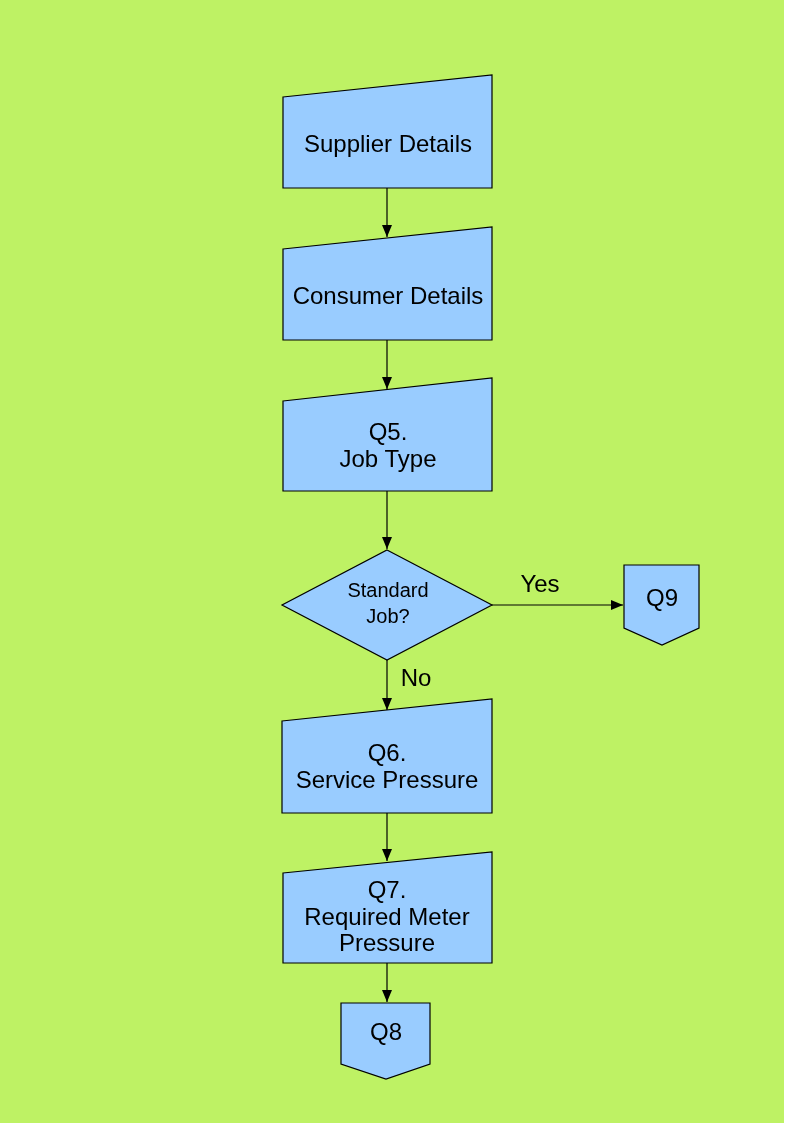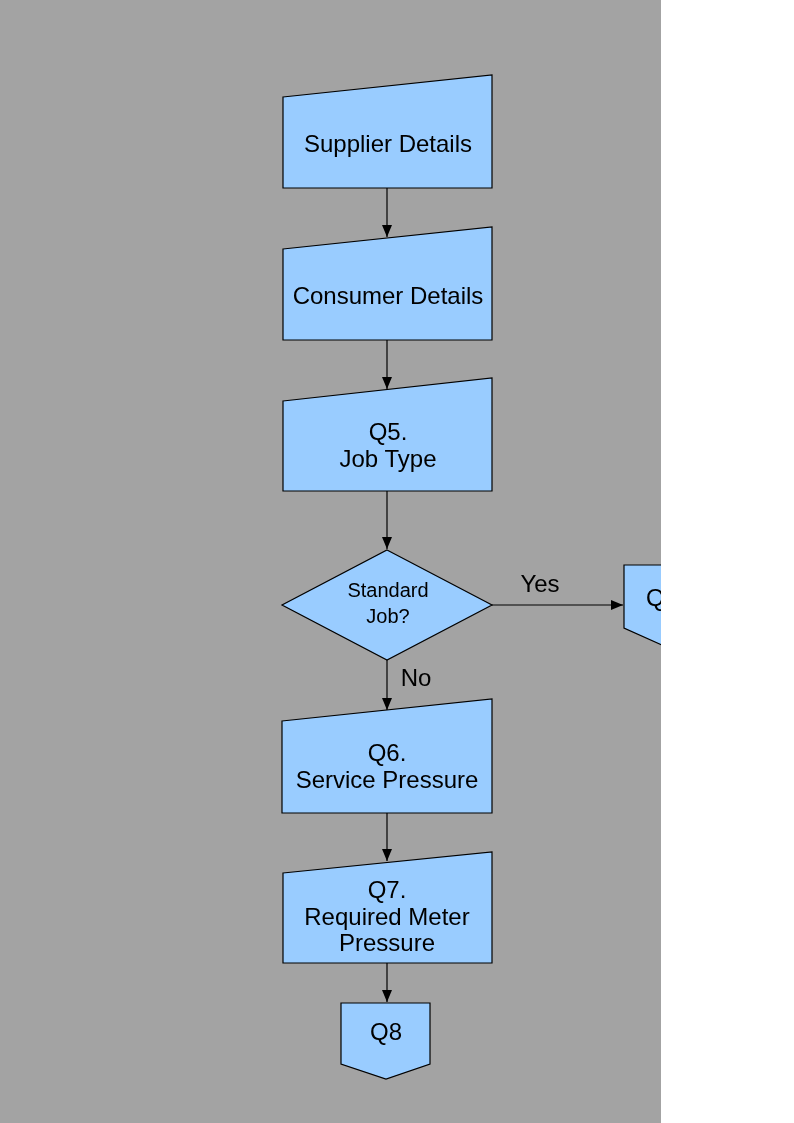--- a/index.html
+++ b/index.html
@@ -3,23 +3,23 @@
 <meta charset="utf-8">
 <style>
   html, body {
     margin: 0;
     padding: 0;
     background: #FFFFFF;
     font-family: "Liberation Sans", sans-serif;
   }
   .page {
     position: relative;
-    width: 661px;
+    width: 784px;
     height: 1123px;
-    background: #a3a3a3;
+    background: #bef264;
     overflow: hidden;
   }
   svg { display: block; }
   .node-shape {
     stroke: #000000;
     stroke-width: 1.2;
   }
   .connector-line {
     stroke: #000000;
     stroke-width: 1.2;

